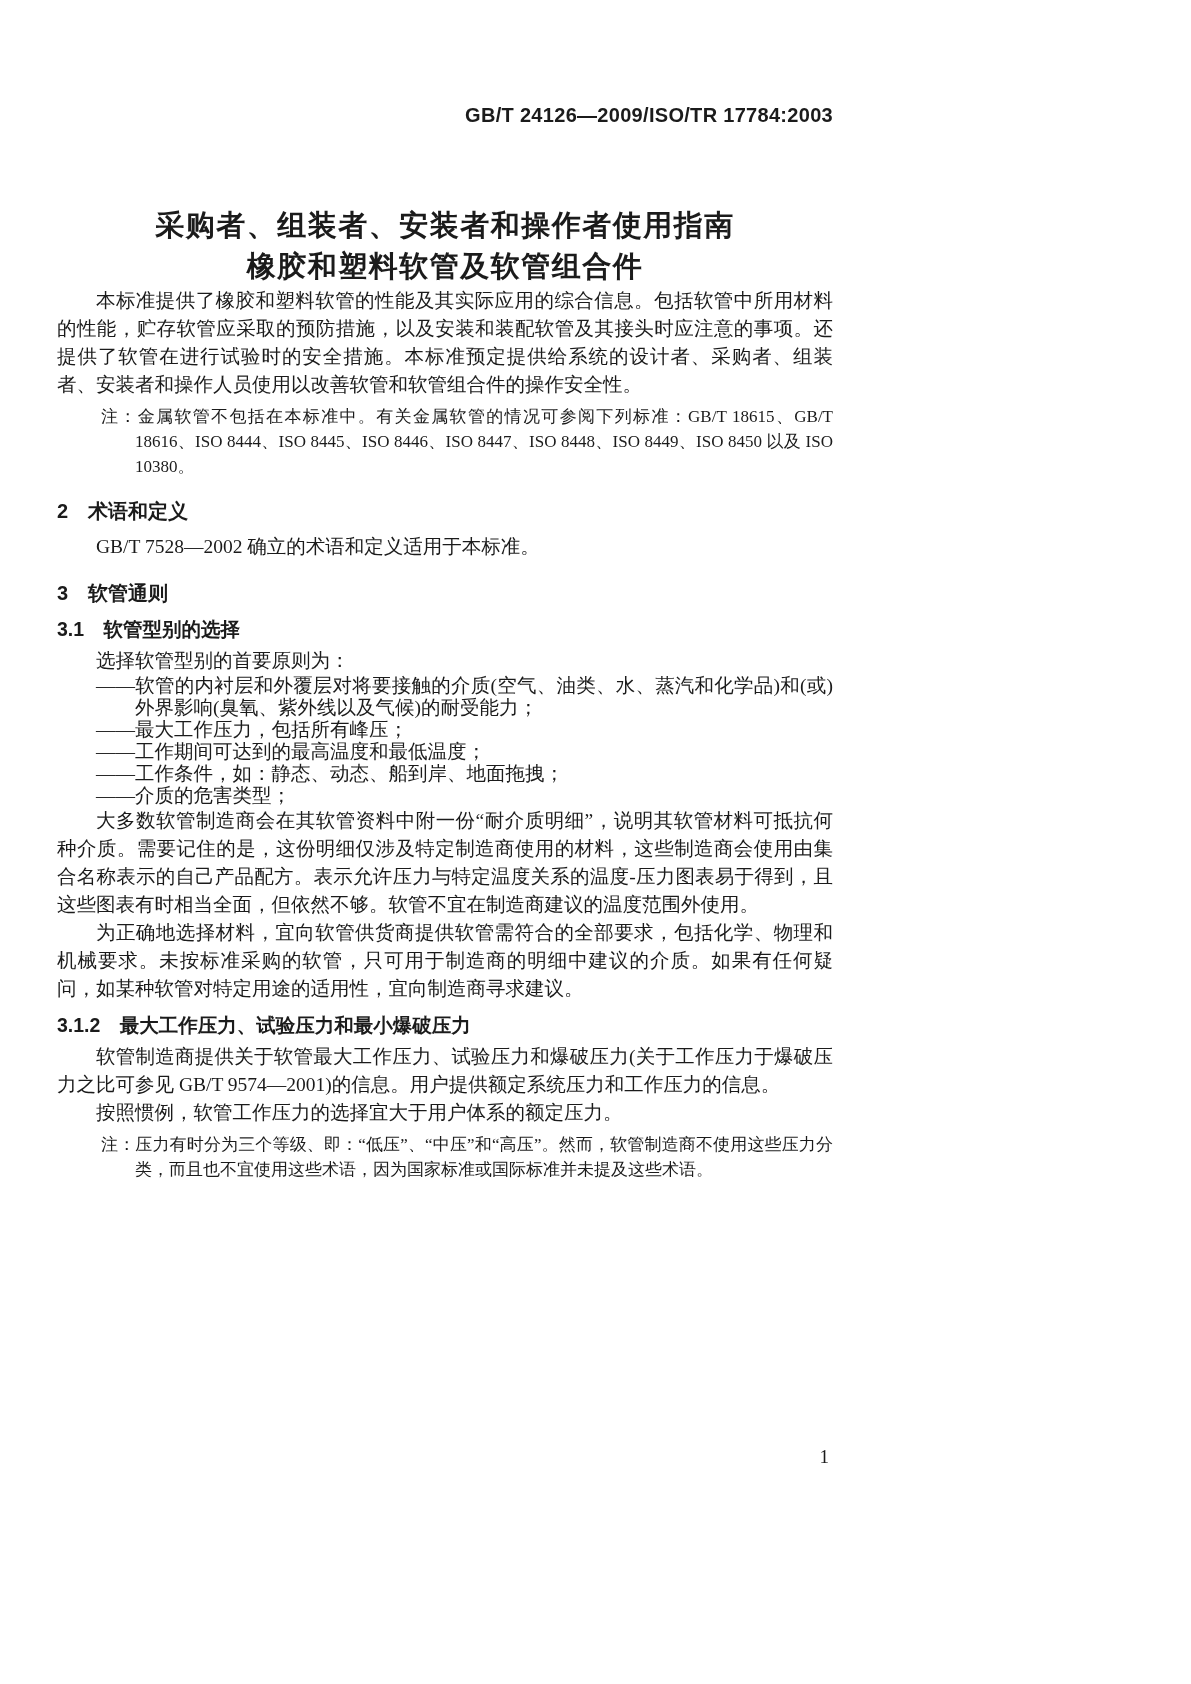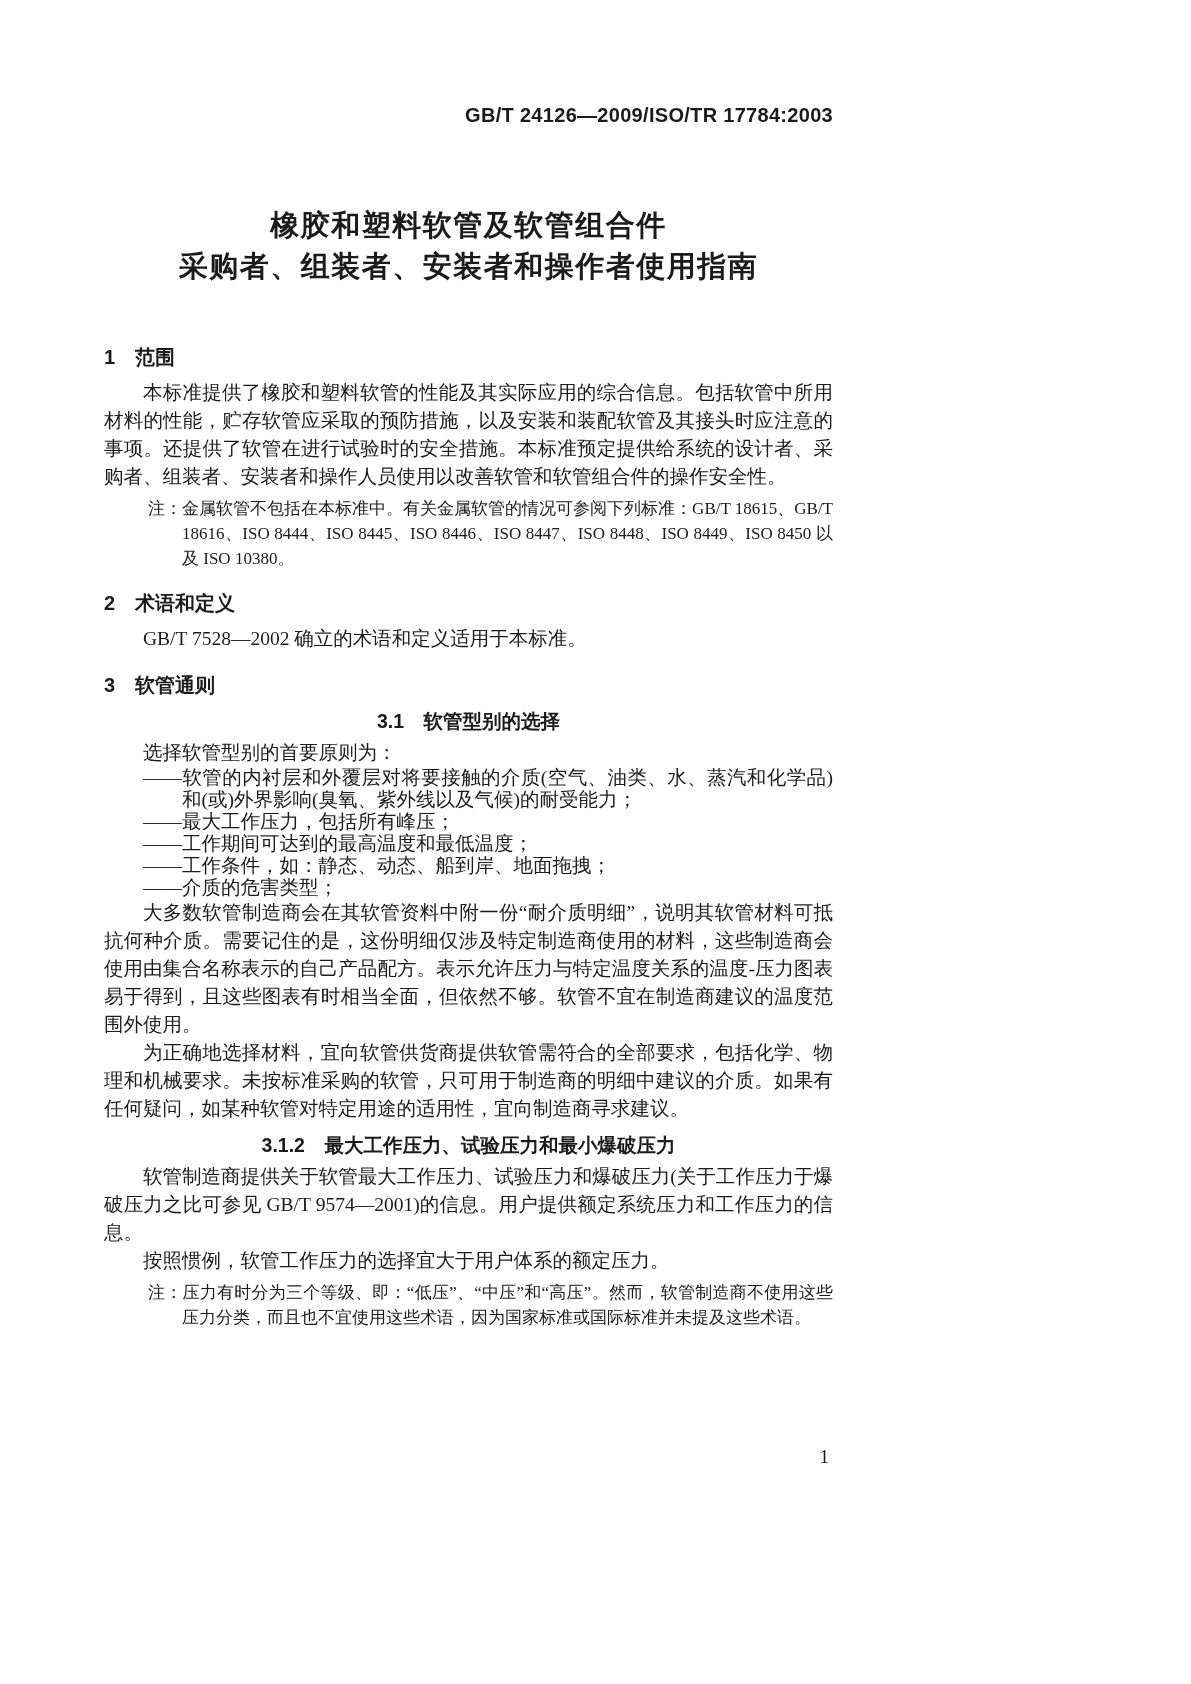--- a/index.html
+++ b/index.html
@@ -6,21 +6,21 @@
     margin: 0;
     padding: 0;
     background: #ffffff;
   }
   .page {
     position: relative;
     width: 1034px;
     height: 1684px;
     background: #ffffff;
     box-sizing: border-box;
-    padding: 104px 201px 0 104px;
+    padding: 104px 201px 0 57px;
     font-family: "Liberation Serif", "DejaVu Serif", serif;
     font-size: 19.5px;
     color: #1b1b1b;
     overflow: hidden;
   }
   .std-code {
     display: block;
     text-align: right;
     font-family: "Liberation Sans", "DejaVu Sans", sans-serif;
     font-weight: 700;
@@ -46,21 +46,20 @@
   }
   .h-main.first {
     margin-top: 56px;
   }
   .h-sub {
     font-family: "Liberation Sans", "DejaVu Sans", sans-serif;
     font-weight: 700;
     font-size: 19.5px;
     line-height: 28px;
     margin: 8px 0 4px 0;
-    text-align: center;
   }
   .body-p {
     margin: 0;
     line-height: 28px;
     text-indent: 39px;
     text-align: justify;
   }
   .dash-item {
     margin: 0 0 0 39px;
     padding-left: 39px;
@@ -84,26 +83,25 @@
   }
 </style>
 </head>
 <body>
 
 <div class="page">
 
   <span class="std-code">GB/T 24126—2009/ISO/TR 17784:2003</span>
 
   <div class="doc-title">
+    <div>采购者、组装者、安装者和操作者使用指南</div>
     <div>橡胶和塑料软管及软管组合件</div>
-    <div>采购者、组装者、安装者和操作者使用指南</div>
   </div>
 
   <section>
-    <h2 class="h-main first">1　范围</h2>
     <p class="body-p">本标准提供了橡胶和塑料软管的性能及其实际应用的综合信息。包括软管中所用材料的性能，贮存软管应采取的预防措施，以及安装和装配软管及其接头时应注意的事项。还提供了软管在进行试验时的安全措施。本标准预定提供给系统的设计者、采购者、组装者、安装者和操作人员使用以改善软管和软管组合件的操作安全性。</p>
     <p class="note">注：金属软管不包括在本标准中。有关金属软管的情况可参阅下列标准：GB/T 18615、GB/T 18616、ISO 8444、ISO 8445、ISO 8446、ISO 8447、ISO 8448、ISO 8449、ISO 8450 以及 ISO 10380。</p>
   </section>
 
   <section>
     <h2 class="h-main">2　术语和定义</h2>
     <p class="body-p">GB/T 7528—2002 确立的术语和定义适用于本标准。</p>
   </section>
 
   <section>

